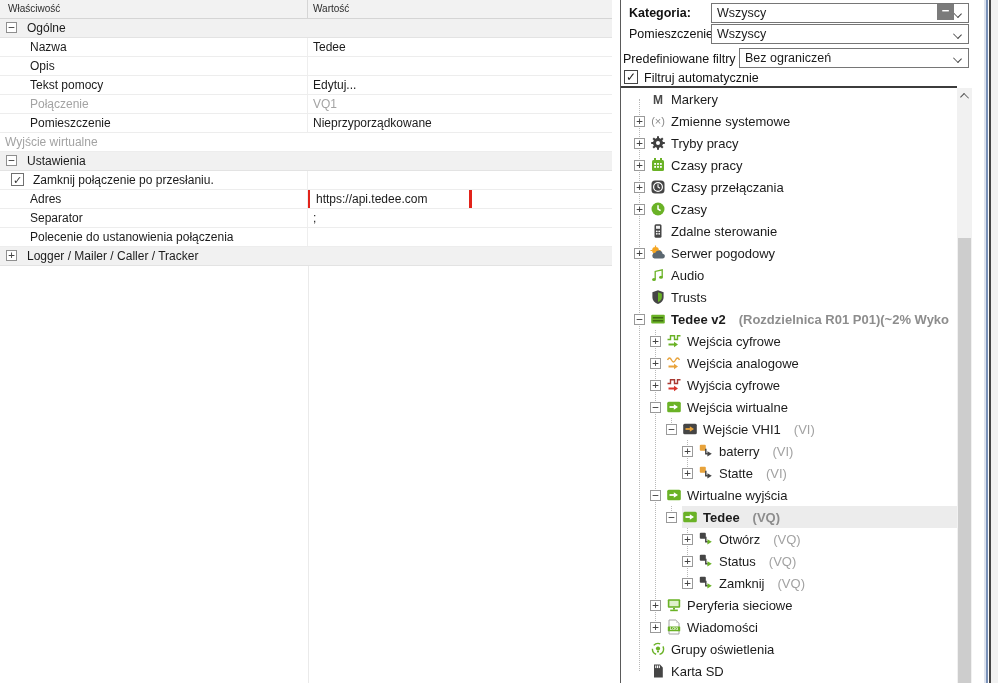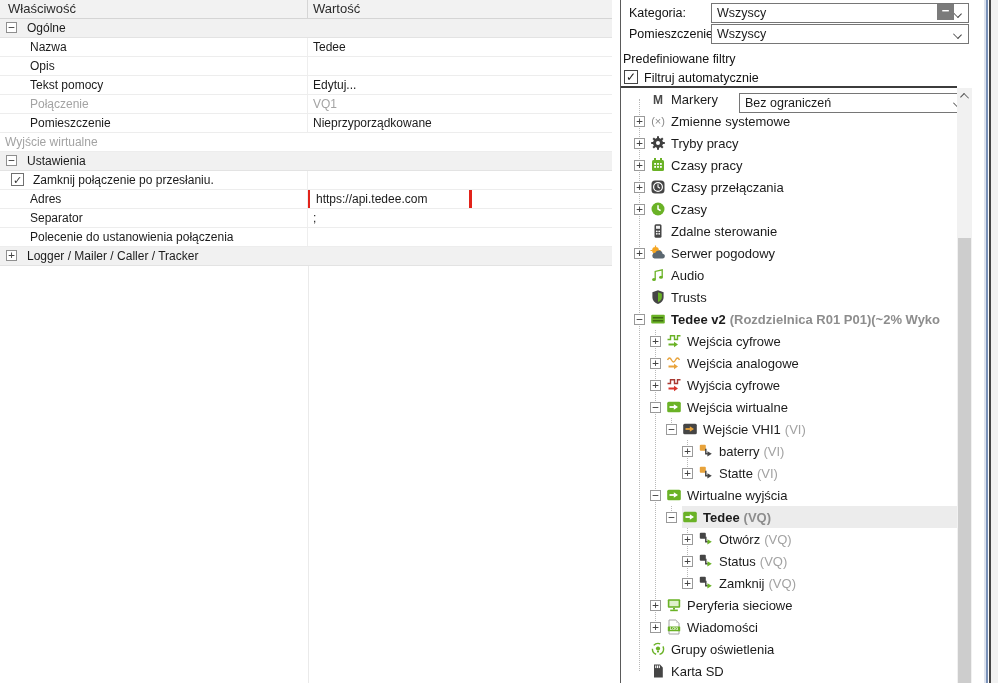--- a/index.html
+++ b/index.html
@@ -1,21 +1,21 @@
 <!DOCTYPE html>
 <html><head>
 <meta charset="utf-8">
 <style>
   * { margin:0; padding:0; box-sizing:border-box; }
   html,body { width:998px; height:683px; }
   body { font-family:"Liberation Sans", sans-serif; background:#fff; position:relative; overflow:hidden; color:#1b1b1b; }
 
   
   .grid { position:absolute; left:0; top:0; width:612px; }
-  .g-header { display:flex; height:19px; background:#f2f2f2; border-bottom:1px solid #d5d5d5; font-size:13px; color:#2b2b2b; }
+  .g-header { display:flex; height:19px; background:#f2f2f2; border-bottom:1px solid #d5d5d5; font-size:10px; color:#2b2b2b; }
   .g-header .hcell { line-height:18px; }
   .g-header .h-left { width:308px; padding-left:8px; border-right:1px solid #d5d5d5; }
   .g-header .h-right { flex:1; padding-left:5px; }
   .g-row { display:flex; height:19px; font-size:12px; border-bottom:1px solid #ededed; background:#fff; }
   .g-row .cl { width:308px; padding-left:30px; line-height:18px; border-right:1px solid #eee;
                white-space:nowrap; overflow:hidden; }
   .g-row .cr { flex:1; padding-left:5px; line-height:18px; white-space:nowrap; overflow:hidden; }
   .g-row.section { background:#f1f1f1; border-bottom:1px solid #e3e3e3; }
   .g-row.section .sec-label { font-weight:normal; line-height:18px; }
   .g-row.disabled .cl, .g-row.disabled .cr { color:#a3a3a3; }
@@ -48,21 +48,21 @@
   .t-exp { flex:0 0 11px; width:11px; height:11px; border:1px solid #9a9a9a; background:#fff; z-index:2;
            font-size:11px; line-height:9px; text-align:center; color:#444; margin-right:5px;
            font-family:"DejaVu Sans Mono", monospace; }
   .t-exp.none { border:none; background:transparent; }
   .t-main { display:flex; align-items:center; flex:1; height:22px; overflow:hidden; }
   .t-main.selected { background:#ececec; }
   .t-icon { flex:0 0 16px; width:16px; height:16px; margin-right:5px; }
   .t-icon svg { width:16px; height:16px; display:block; }
   .t-label { color:#1b1b1b; }
   .t-label.bold { font-weight:bold;text-align:center; }
-  .t-suffix { color:#a2a2a2; margin-left:4px; }
+  .t-suffix { color:#a2a2a2; margin-left:13px; }
   .t-suffix.bold { font-weight:bold; color:#8d8d8d; }
   .guide { position:absolute; width:0; border-left:1px dotted #b9b9b9; z-index:1; }
 
   
   .vscroll { position:absolute; left:336px; top:88px; width:15px; height:595px; background:#f1f1f1; }
   .vs-up { position:absolute; left:0; top:0; width:15px; height:16px; text-align:center; }
   .vs-up::before { content:""; position:absolute; left:4px; top:6px; width:6px; height:6px;
            border-left:1.4px solid #505050; border-top:1.4px solid #505050; transform:rotate(45deg) scaleY(.8); }
   .vs-thumb { position:absolute; left:1px; top:150px; width:13px; height:445px; background:#cdcdcd; }
   .collapse-btn { position:absolute; left:316px; top:4px; width:17px; height:16px; background:#7b7b7b;
@@ -133,32 +133,32 @@
         <span class="exp-box">+</span>
         <span class="sec-label">Logger / Mailer / Caller / Tracker</span>
       </div>
     </div>
 </div>
 <div class="col-divider"></div>
 
 <div class="rpanel">
 
   <div class="filters">
-    <span class="f-label" style="left:8px; top:6px;">Kategoria:</span>
+    <span class="f-label" style="left:8px; top:6px;font-weight:bold;">Kategoria:</span>
     <div class="combo" style="left:90px; top:3px; width:258px;">
       <span>Wszyscy</span>
       <span class="chev"></span>
     </div>
     <span class="f-label" style="left:8px; top:27px;">Pomieszczenie:</span>
     <div class="combo" style="left:90px; top:24px; width:258px;">
       <span>Wszyscy</span>
       <span class="chev"></span>
     </div>
     <span class="f-label" style="left:2px; top:52px;">Predefiniowane filtry</span>
-    <div class="combo" style="left:118px; top:48px; width:230px;margin-top:45px;">
+    <div class="combo" style="left:118px; top:48px; width:230px;">
       <span>Bez ograniczeń</span>
       <span class="chev"></span>
     </div>
     <span class="f-check" id="auto-filter-box" style="left:3px; top:70px;">✓</span>
     <span class="f-label" style="left:23px; top:71px;">Filtruj automatycznie</span>
     <div class="f-sep"></div>
   </div>
 
   <div class="tree" id="tree">
       <div class="guide" style="left: 66px; top: 440px; height: 55px;"></div>

